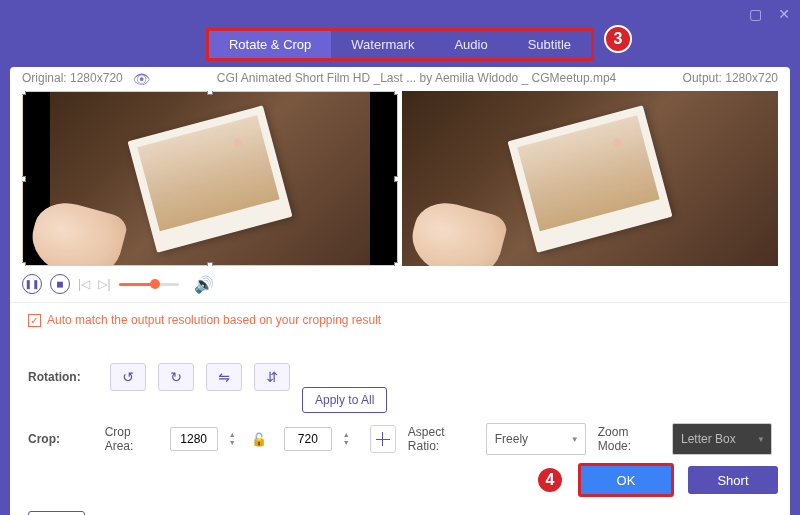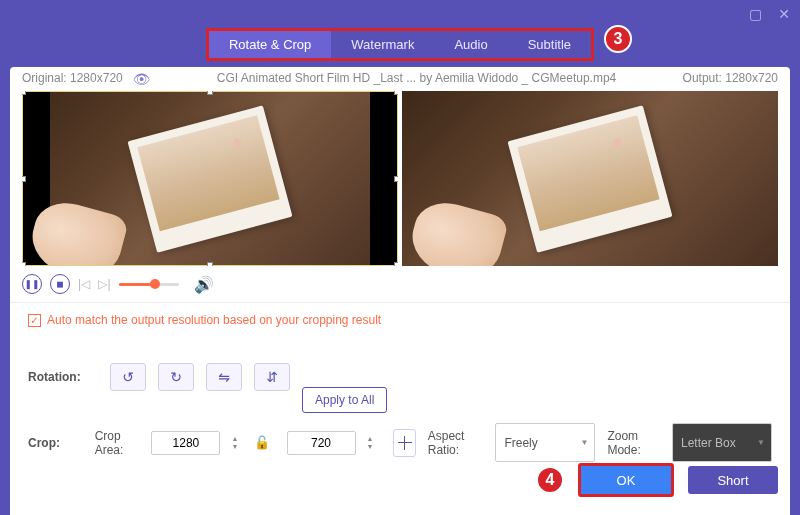--- a/index.html
+++ b/index.html
@@ -48,29 +48,29 @@
 
 .controls { padding: 10px 18px; }
 .checkbox-row { display: flex; align-items: center; gap: 6px; font-size: 12px; color: #ff6b47; margin-bottom: 14px; }
 .checkbox { width: 13px; height: 13px; border: 1.5px solid #ff6b47; display: flex; align-items: center; justify-content: center; font-size: 10px; color: #ff6b47; }
 
 .row { display: flex; align-items: center; gap: 12px; margin-bottom: 10px; font-size: 12px; color: #555; }
 .row-label { font-weight: bold; width: 70px; }
 .icon-btn { width: 36px; height: 28px; border: 1px solid #d0cff0; border-radius: 3px; background: #f5f4ff; display: flex; align-items: center; justify-content: center; color: #5751b5; font-size: 14px; cursor: pointer; }
 .text-btn { height: 26px; padding: 0 12px; border: 1px solid #5751b5; border-radius: 3px; background: #fff; color: #5751b5; font-size: 12px; cursor: pointer; display: flex; align-items: center; margin-top: 46px; }
 
-.num-input { width: 69px; height: 24px; border: 1px solid #ccc; border-radius: 2px; text-align: center; font-size: 12px; }
+.num-input { width: 48px; height: 24px; border: 1px solid #ccc; border-radius: 2px; text-align: center; font-size: 12px; }
 .spinner { display: flex; flex-direction: column; margin-left: -1px; }
 .spinner span { font-size: 7px; color: #888; line-height: 8px; cursor: pointer; }
 .lock { color: #5751b5; font-size: 13px; margin: 0 4px; }
 .target-icon { width: 28px; height: 28px; border: 1px solid #d0cff0; border-radius: 3px; display: flex; align-items: center; justify-content: center; color: #5751b5; margin-left: 8px; position: relative; }
 .target-icon::before { content:''; position:absolute; width: 14px; height: 1px; background:#5751b5; }
 .target-icon::after { content:''; position:absolute; width: 1px; height: 14px; background:#5751b5; }
 
-.select { height: 39px; border: 1px solid #ccc; border-radius: 2px; padding: 0 7px 0 8px; font-size: 12px; color: #555; background: #fff; position: relative; min-width: 100px; display:flex; align-items:center; }
+.select { height: 32px; border: 1px solid #ccc; border-radius: 2px; padding: 0 7px 0 8px; font-size: 12px; color: #555; background: #fff; position: relative; min-width: 100px; display:flex; align-items:center; }
 .select.disabled { color: #bbb; background: #404040; }
 .select::after { content: '▼'; position: absolute; right: 6px; font-size: 8px; color: #888; }
 
 .footer { position: absolute; bottom: 18px; right: 22px; display: flex; gap: 14px; align-items: center; }
 .btn { width: 90px; height: 28px; border-radius: 3px; font-size: 13px; display: flex; align-items: center; justify-content: center; cursor: pointer; }
 .btn-ok { background: #3b82f6; color: #fff; border: 3px solid #d8232a; box-sizing: content-box; }
 .btn-cancel { background: #5751b5; color: #fff; }
 .badge-4 { width: 28px; height: 28px; background: #d8232a; border-radius: 50%; color: #fff; font-weight: bold; font-size: 16px; display: flex; align-items: center; justify-content: center; border: 2px solid #fff; }
 
 .field-label { }

